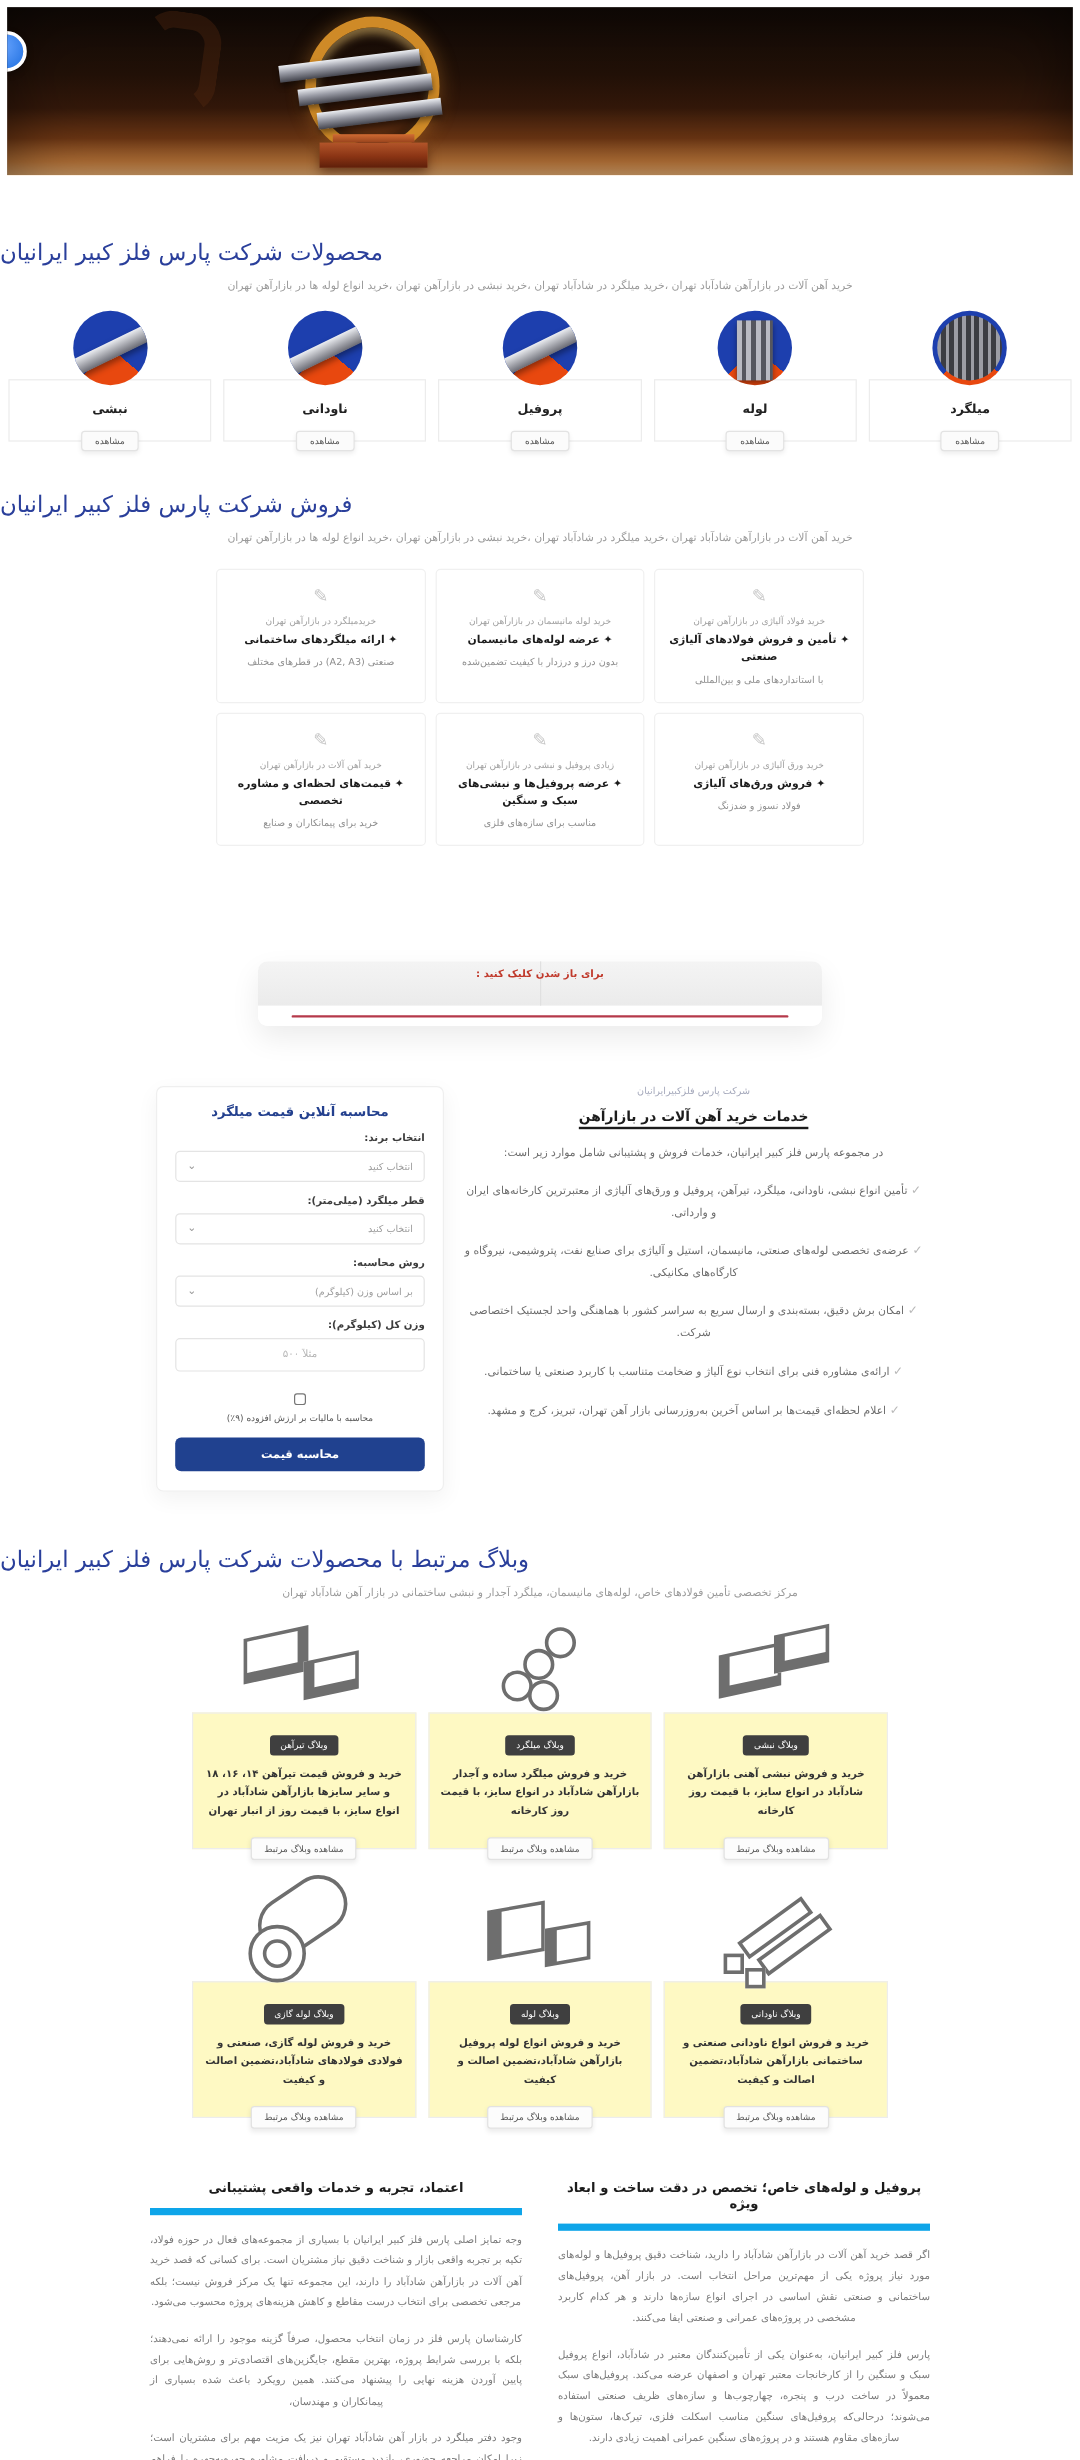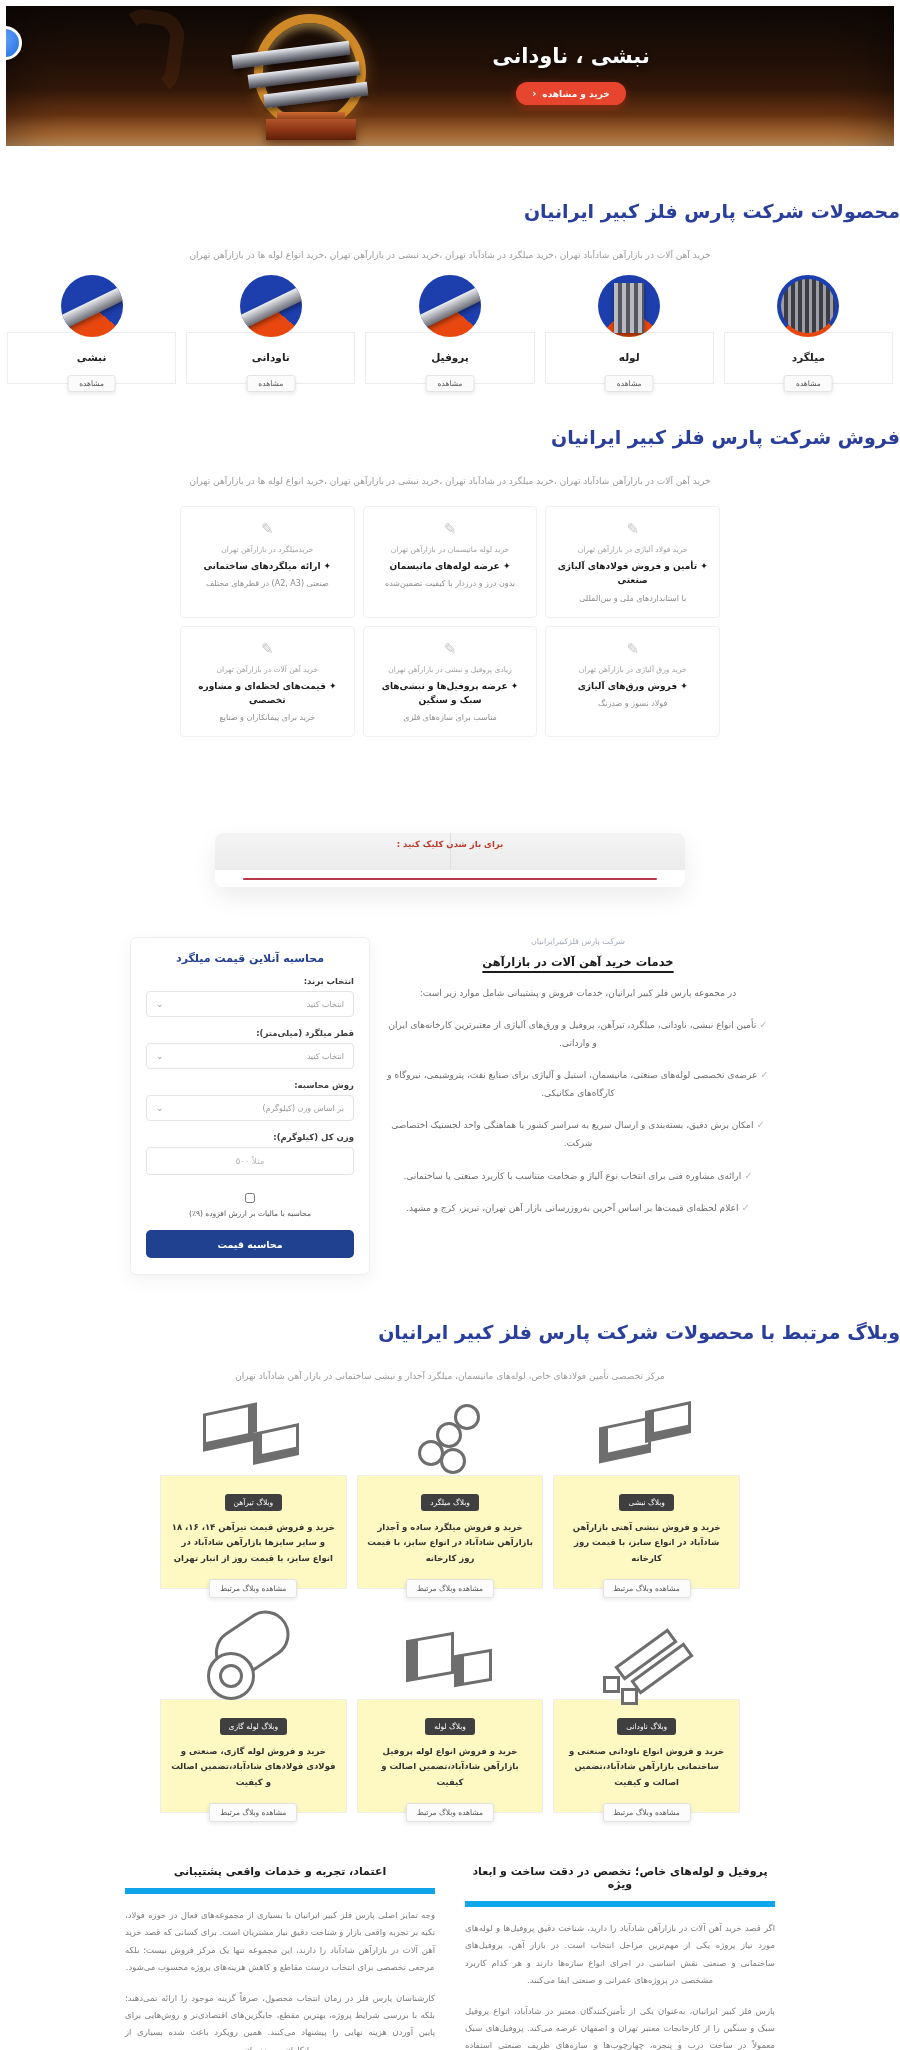--- a/index.html
+++ b/index.html
@@ -26,22 +26,22 @@
   .hero-text { position:absolute; left:455px; top:38px; width:220px; text-align:center; }
   .hero-title { color:#fff; font-size:21px; font-weight:bold; letter-spacing:.5px; text-shadow:0 2px 6px rgba(0,0,0,.6); }
   .hero-cta { margin-top:14px; display:inline-flex; align-items:center; gap:6px; border:none; cursor:pointer;
     background:#e8452e; color:#fff; font-size:9px; font-weight:bold; padding:6px 16px; border-radius:14px;
     font-family:inherit; box-shadow:0 3px 8px rgba(200,50,20,.5); }
   .hero-cta .chev { font-size:10px; }
   .chat-fab { position:absolute; left:-18px; top:20px; width:34px; height:34px; border-radius:50%;
     background:radial-gradient(circle at 35% 35%,#6aa6ff,#1f6fe0); border:3px solid #fff; box-shadow:0 2px 6px rgba(0,0,0,.3); cursor:pointer; }
 
   
-  .section-title { text-align:right; color:#2a3f9b; font-size:19px; font-weight:bold; }
-  .section-sub { text-align:center; color:#9a9a9a; font-size:9px; margin-top:28px; }
+  .section-title { text-align:left; color:#2a3f9b; font-size:19px; font-weight:normal; }
+  .section-sub { text-align:center; color:#9a9a9a; font-size:9px; margin-top:12px; }
 
   
   .products { padding-top:54px; }
   .pgrid { width:886px; margin:72px auto 0; display:flex; gap:10px; }
   .pcard { position:relative; flex:1; background:#fff; border:1px solid #ececec; height:52px; text-align:center; }
   .pcircle { position:absolute; top:-58px; left:50%; transform:translateX(-50%); width:62px; height:62px;
     border-radius:50%; overflow:hidden; background:conic-gradient(from 130deg at 50% 50%, #e8480f 0 95deg, #1d3fae 95deg 360deg); }
   .pcircle::after { content:""; position:absolute; left:-8px; top:26px; width:78px; height:14px;
     background:linear-gradient(180deg,#eceef2,#6a6b74); transform:rotate(-26deg); box-shadow:0 3px 5px rgba(0,0,0,.4); }
   .pcircle.v-p-pipe::after { left:16px; top:8px; width:30px; height:50px; transform:none;
@@ -147,27 +147,20 @@
 
   <header class="hero">
     <div class="hero-mark"></div>
     <div class="hero-art">
       <div class="ring"></div>
       <span class="hbar hb1"></span>
       <span class="hbar hb2"></span>
       <span class="hbar hb3"></span>
       <div class="pedestal"></div>
     </div>
-    <div class="hero-text">
-      <h1 class="hero-title">نبشی ، ناودانی</h1>
-      <button class="hero-cta">
-        <span>خرید و مشاهده</span>
-        <span class="chev">‹</span>
-      </button>
-    </div>
     <div class="chat-fab"></div>
   </header>
 
   <section class="products">
     <h2 class="section-title">محصولات شرکت پارس فلز کبیر ایرانیان</h2>
     <p class="section-sub">خرید آهن آلات در بازارآهن شادآباد تهران ،خرید میلگرد در شادآباد تهران ،خرید نبشی در بازارآهن تهران ،خرید انواع لوله ها در بازارآهن تهران</p>
     <div class="pgrid">
 
         <div class="pcard">
           <div class="pcircle v-p-rebar"></div>

